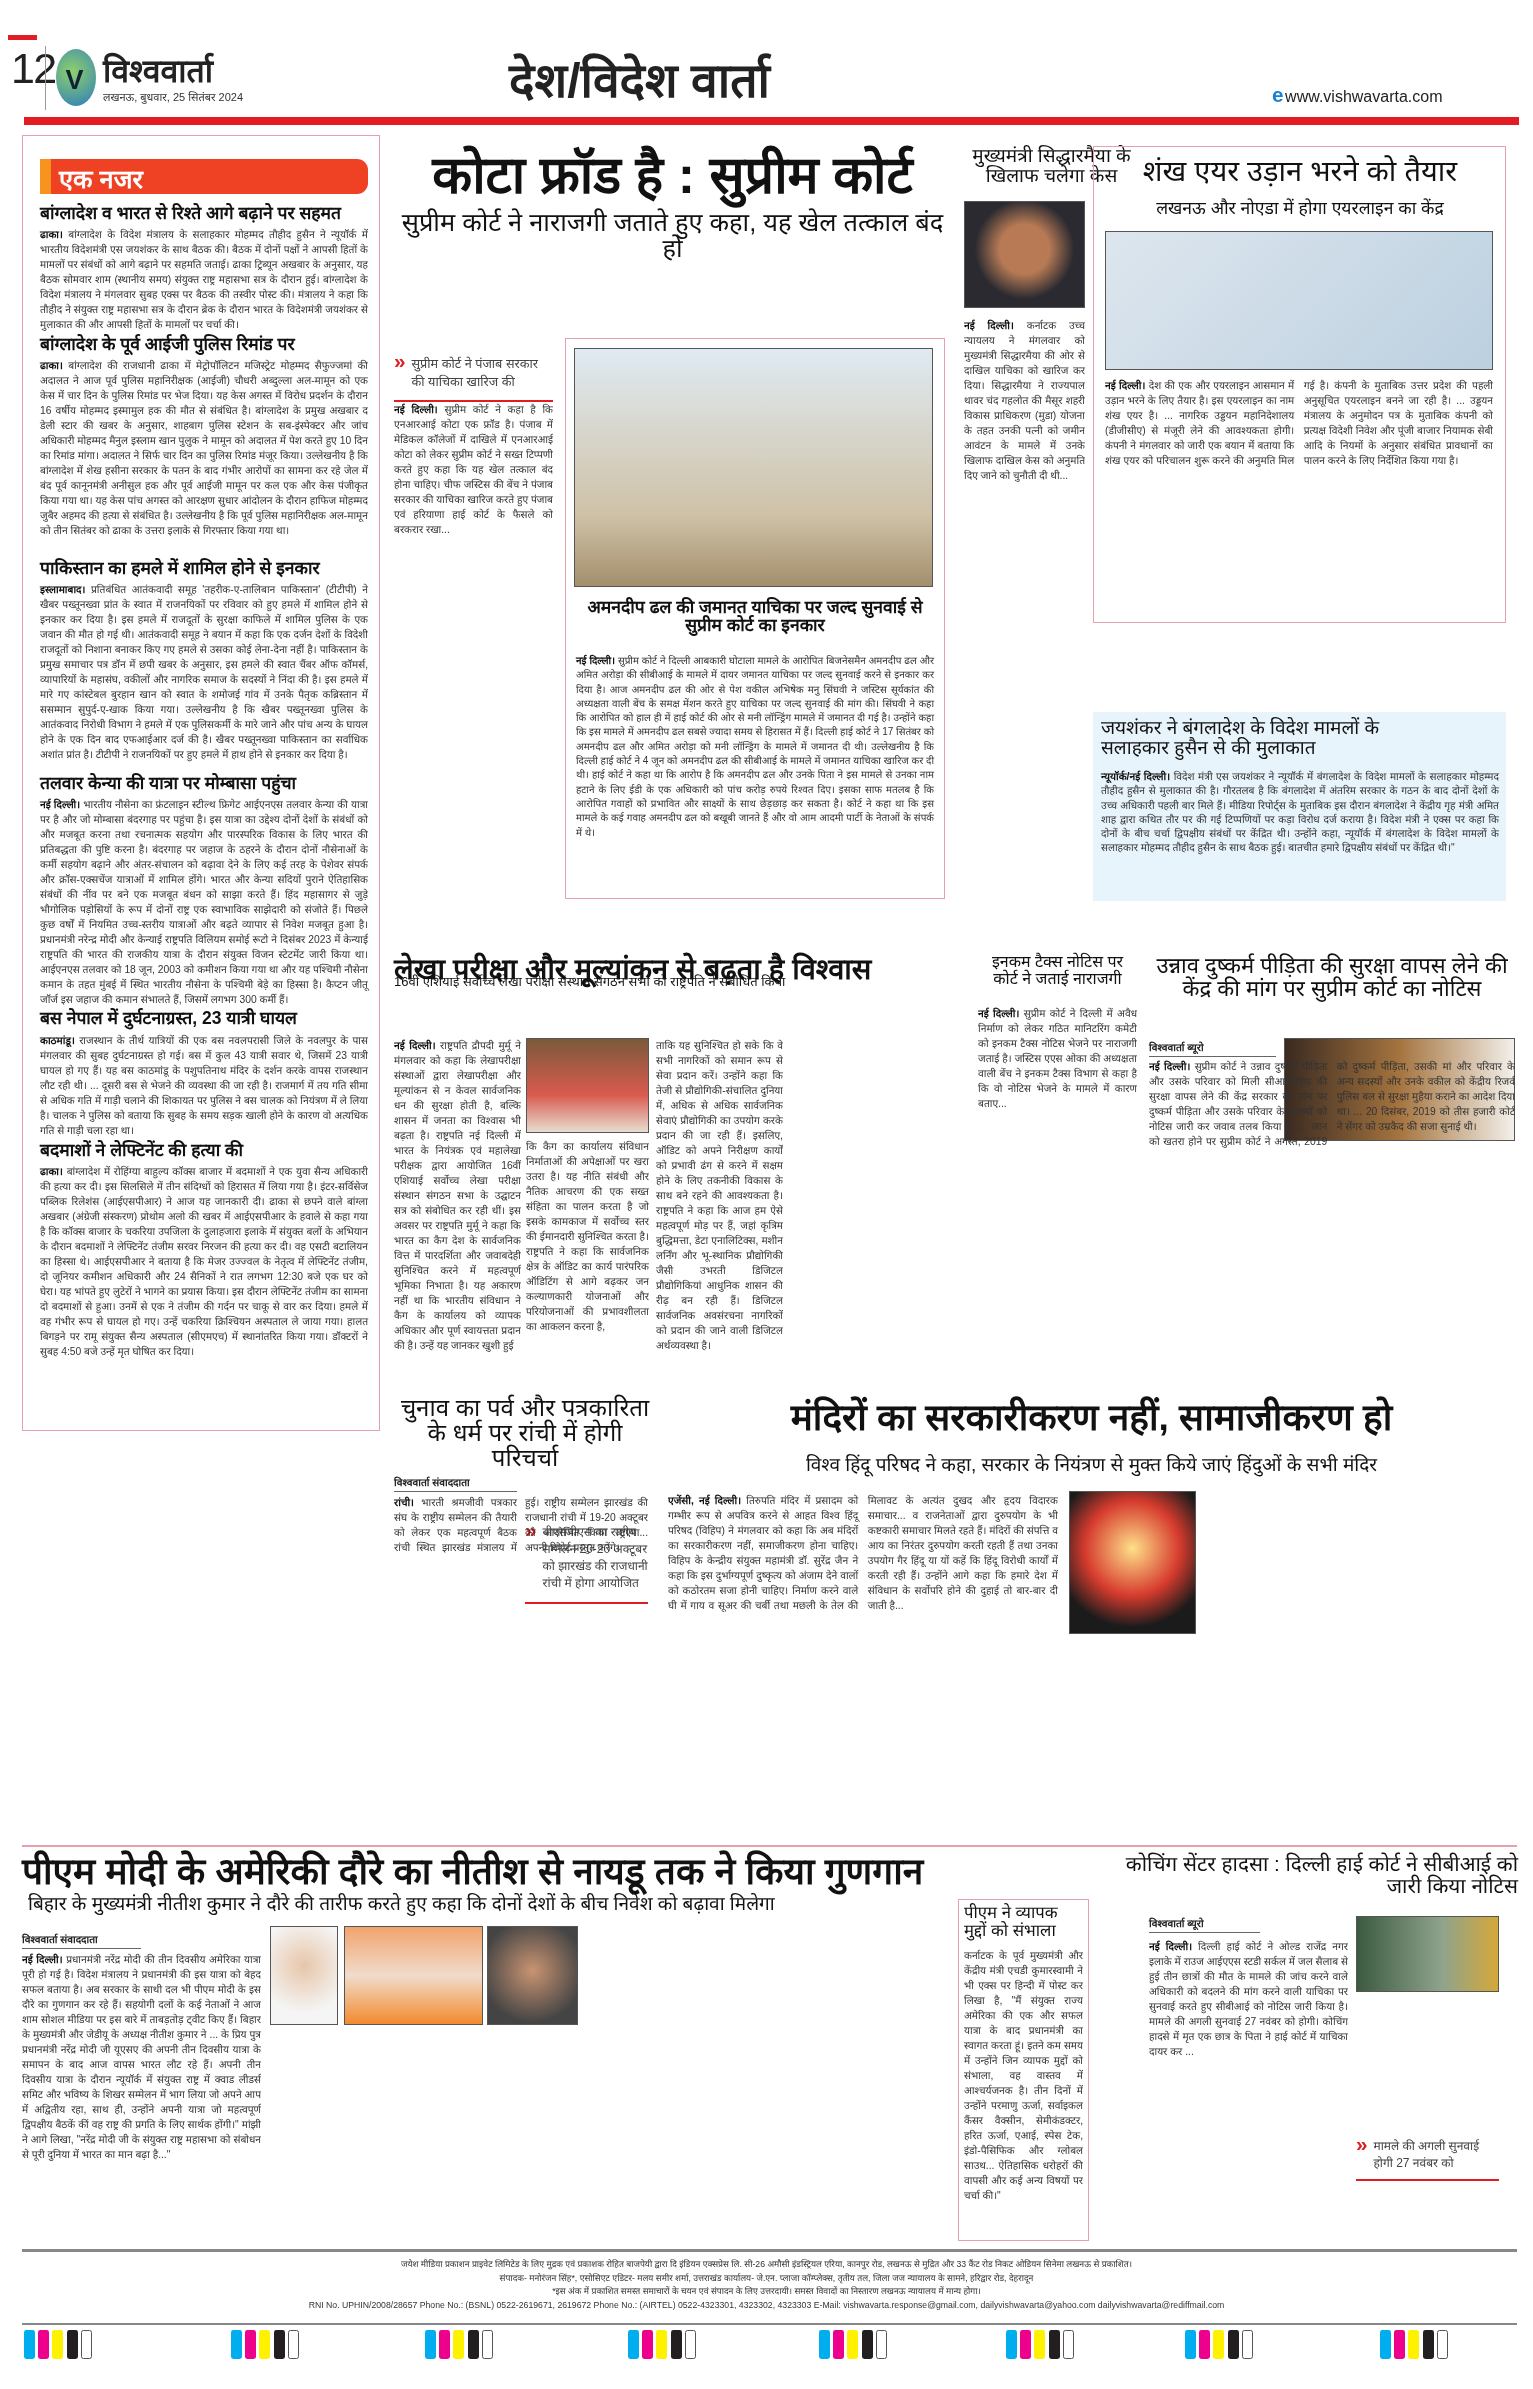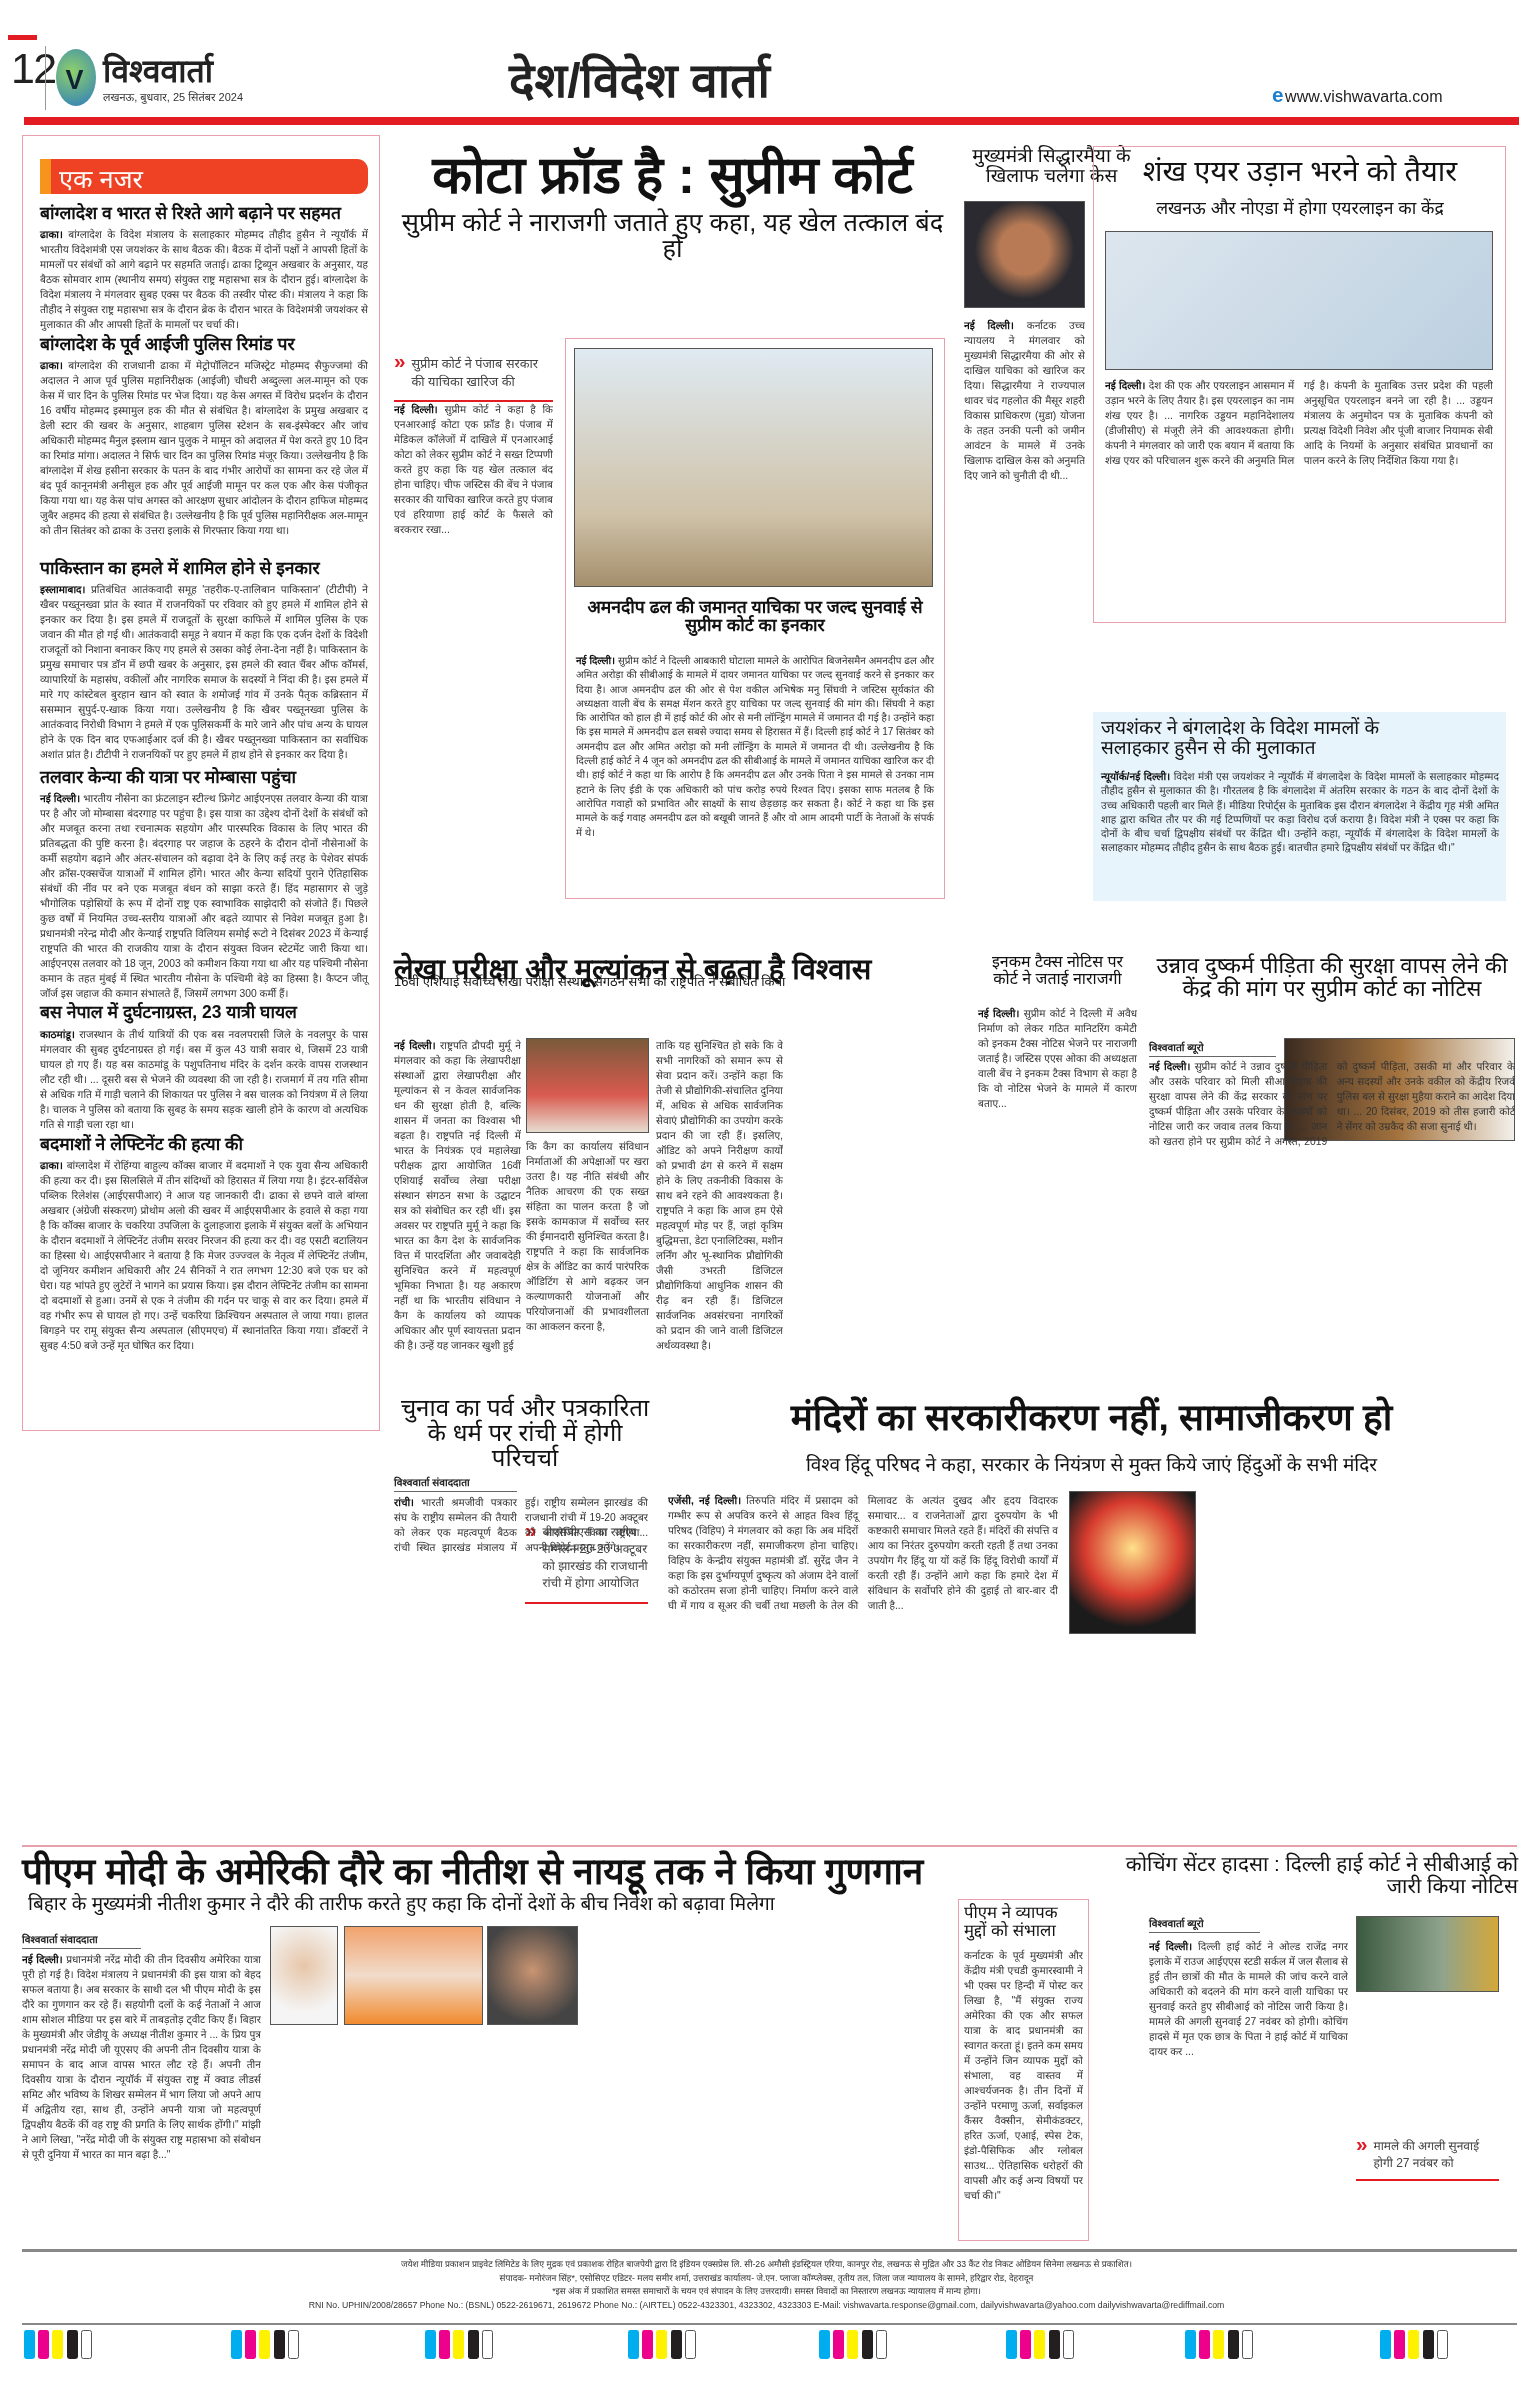--- a/index.html
+++ b/index.html
@@ -14,21 +14,21 @@
 .date{left:103px;top:89px;font-size:11px;color:#333}
 .section{left:509px;top:46px;font-size:48px;font-weight:bold;color:#222}
 .url{left:1272px;top:83px;font-size:16px;color:#222}
 .url b{color:#1a7fd0;font-size:20.7px;margin-right:1.6px}
 .redline{left:24px;top:117px;width:1495px;height:8px;background:#e31b23}
 .box{border:1.6px solid #e8a0ad}
 .txt{font-size:10.3px;line-height:15px;color:#333;text-align:justify}
 .txt b{color:#111}
 .h1{font-weight:bold;color:#111;line-height:1.05}
 .col-l{left:22px;top:135px;width:358px;height:1296px}
-.eknazar{left:40px;top:159px;width:328px;height:35px;background:#ef4123;border-radius:0 11px 11px 0;border-left:11px solid #f7941d;color:#fff;font-size:25.4px;font-weight:normal;padding:1.6px 8px}
+.eknazar{left:40px;top:159px;width:328px;height:35px;background:#ef4123;border-radius:0 11px 11px 0;border-left:11px solid #f7941d;color:#fff;font-size:25.4px;font-weight:bold;padding:1.6px 8px}
 .kicker{font-size:10.3px;color:#444;padding-left:17.5px;position:relative}
 .kicker:before{content:"»";position:absolute;left:0;top:-4.8px;color:#e31b23;font-size:20.7px;font-weight:bold}
 .photo{background:#ccc;border:0.8px solid #555}
 .byline{font-size:10.3px;font-weight:bold;border-bottom:0.8px solid #666;padding-bottom:2.4px}
 .lb{background:#e8f4fc}
 .cmyk{top:2330px;height:29px;display:flex;gap:3.2px}
 .cmyk i{display:block;width:11px;height:29px;border-radius:2.4px}
 .footer{left:0;width:1533px;text-align:center;font-size:8.7px;color:#333}
 </style>
 </head>
@@ -54,21 +54,21 @@
     <div class="txt"><b>ढाका।</b> <span>बांग्लादेश के विदेश मंत्रालय के सलाहकार मोहम्मद तौहीद हुसैन ने न्यूयॉर्क में भारतीय विदेशमंत्री एस जयशंकर के साथ बैठक की। बैठक में दोनों पक्षों ने आपसी हितों के मामलों पर संबंधों को आगे बढ़ाने पर सहमति जताई। ढाका ट्रिब्यून अखबार के अनुसार, यह बैठक सोमवार शाम (स्थानीय समय) संयुक्त राष्ट्र महासभा सत्र के दौरान हुई। बांग्लादेश के विदेश मंत्रालय ने मंगलवार सुबह एक्स पर बैठक की तस्वीर पोस्ट की। मंत्रालय ने कहा कि तौहीद ने संयुक्त राष्ट्र महासभा सत्र के दौरान ब्रेक के दौरान भारत के विदेशमंत्री जयशंकर से मुलाकात की और आपसी हितों के मामलों पर चर्चा की।</span></div>
   </div>
   <div style="margin-top:3.2px">
     <div class="h1" style="font-size:17.5px;margin:1.6px 0 4.8px">बांग्लादेश के पूर्व आईजी पुलिस रिमांड पर</div>
     <div class="txt"><b>ढाका।</b> <span>बांग्लादेश की राजधानी ढाका में मेट्रोपॉलिटन मजिस्ट्रेट मोहम्मद सैफुज्जमां की अदालत ने आज पूर्व पुलिस महानिरीक्षक (आईजी) चौधरी अब्दुल्ला अल-मामून को एक केस में चार दिन के पुलिस रिमांड पर भेज दिया। यह केस अगस्त में विरोध प्रदर्शन के दौरान 16 वर्षीय मोहम्मद इस्मामुल हक की मौत से संबंधित है। बांग्लादेश के प्रमुख अखबार द डेली स्टार की खबर के अनुसार, शाहबाग पुलिस स्टेशन के सब-इंस्पेक्टर और जांच अधिकारी मोहम्मद मैनुल इस्लाम खान पुलुक ने मामून को अदालत में पेश करते हुए 10 दिन का रिमांड मांगा। अदालत ने सिर्फ चार दिन का पुलिस रिमांड मंजूर किया। उल्लेखनीय है कि बांग्लादेश में शेख हसीना सरकार के पतन के बाद गंभीर आरोपों का सामना कर रहे जेल में बंद पूर्व कानूनमंत्री अनीसुल हक और पूर्व आईजी मामून पर कल एक और केस पंजीकृत किया गया था। यह केस पांच अगस्त को आरक्षण सुधार आंदोलन के दौरान हाफिज मोहम्मद जुबैर अहमद की हत्या से संबंधित है। उल्लेखनीय है कि पूर्व पुलिस महानिरीक्षक अल-मामून को तीन सितंबर को ढाका के उत्तरा इलाके से गिरफ्तार किया गया था।</span></div>
   </div>
   <div style="margin-top:21px">
     <div class="h1" style="font-size:17.5px;margin:1.6px 0 4.8px">पाकिस्तान का हमले में शामिल होने से इनकार</div>
     <div class="txt"><b>इस्लामाबाद।</b> <span>प्रतिबंधित आतंकवादी समूह 'तहरीक-ए-तालिबान पाकिस्तान' (टीटीपी) ने खैबर पख्तूनख्वा प्रांत के स्वात में राजनयिकों पर रविवार को हुए हमले में शामिल होने से इनकार कर दिया है। इस हमले में राजदूतों के सुरक्षा काफिले में शामिल पुलिस के एक जवान की मौत हो गई थी। आतंकवादी समूह ने बयान में कहा कि एक दर्जन देशों के विदेशी राजदूतों को निशाना बनाकर किए गए हमले से उसका कोई लेना-देना नहीं है। पाकिस्तान के प्रमुख समाचार पत्र डॉन में छपी खबर के अनुसार, इस हमले की स्वात चैंबर ऑफ कॉमर्स, व्यापारियों के महासंघ, वकीलों और नागरिक समाज के सदस्यों ने निंदा की है। इस हमले में मारे गए कांस्टेबल बुरहान खान को स्वात के शमोजई गांव में उनके पैतृक कब्रिस्तान में ससम्मान सुपुर्द-ए-खाक किया गया। उल्लेखनीय है कि खैबर पख्तूनख्वा पुलिस के आतंकवाद निरोधी विभाग ने हमले में एक पुलिसकर्मी के मारे जाने और पांच अन्य के घायल होने के एक दिन बाद एफआईआर दर्ज की है। खैबर पख्तूनख्वा पाकिस्तान का सर्वाधिक अशांत प्रांत है। टीटीपी ने राजनयिकों पर हुए हमले में हाथ होने से इनकार कर दिया है।</span></div>
   </div>
-  <div style="margin-top:6px">
+  <div style="margin-top:12px">
     <div class="h1" style="font-size:17.5px;margin:1.6px 0 4.8px">तलवार केन्या की यात्रा पर मोम्बासा पहुंचा</div>
     <div class="txt"><b>नई दिल्ली।</b> <span>भारतीय नौसेना का फ्रंटलाइन स्टील्थ फ्रिगेट आईएनएस तलवार केन्या की यात्रा पर है और जो मोम्बासा बंदरगाह पर पहुंचा है। इस यात्रा का उद्देश्य दोनों देशों के संबंधों को और मजबूत करना तथा रचनात्मक सहयोग और पारस्परिक विकास के लिए भारत की प्रतिबद्धता की पुष्टि करना है। बंदरगाह पर जहाज के ठहरने के दौरान दोनों नौसेनाओं के कर्मी सहयोग बढ़ाने और अंतर-संचालन को बढ़ावा देने के लिए कई तरह के पेशेवर संपर्क और क्रॉस-एक्सचेंज यात्राओं में शामिल होंगे। भारत और केन्या सदियों पुराने ऐतिहासिक संबंधों की नींव पर बने एक मजबूत बंधन को साझा करते हैं। हिंद महासागर से जुड़े भौगोलिक पड़ोसियों के रूप में दोनों राष्ट्र एक स्वाभाविक साझेदारी को संजोते हैं। पिछले कुछ वर्षों में नियमित उच्च-स्तरीय यात्राओं और बढ़ते व्यापार से निवेश मजबूत हुआ है। प्रधानमंत्री नरेन्द्र मोदी और केन्याई राष्ट्रपति विलियम समोई रूटो ने दिसंबर 2023 में केन्याई राष्ट्रपति की भारत की राजकीय यात्रा के दौरान संयुक्त विजन स्टेटमेंट जारी किया था। आईएनएस तलवार को 18 जून, 2003 को कमीशन किया गया था और यह पश्चिमी नौसेना कमान के तहत मुंबई में स्थित भारतीय नौसेना के पश्चिमी बेड़े का हिस्सा है। कैप्टन जीतू जॉर्ज इस जहाज की कमान संभालते हैं, जिसमें लगभग 300 कर्मी हैं।</span></div>
   </div>
   <div style="margin-top:2px">
     <div class="h1" style="font-size:17.5px;margin:1.6px 0 4.8px">बस नेपाल में दुर्घटनाग्रस्त, 23 यात्री घायल</div>
     <div class="txt"><b>काठमांडू।</b> <span>राजस्थान के तीर्थ यात्रियों की एक बस नवलपरासी जिले के नवलपुर के पास मंगलवार की सुबह दुर्घटनाग्रस्त हो गई। बस में कुल 43 यात्री सवार थे, जिसमें 23 यात्री घायल हो गए हैं। यह बस काठमांडू के पशुपतिनाथ मंदिर के दर्शन करके वापस राजस्थान लौट रही थी। ... दूसरी बस से भेजने की व्यवस्था की जा रही है। राजमार्ग में तय गति सीमा से अधिक गति में गाड़ी चलाने की शिकायत पर पुलिस ने बस चालक को नियंत्रण में ले लिया है। चालक ने पुलिस को बताया कि सुबह के समय सड़क खाली होने के कारण वो अत्यधिक गति से गाड़ी चला रहा था।</span></div>
   </div>
   <div style="margin-top:3.2px">
     <div class="h1" style="font-size:17.5px;margin:1.6px 0 4.8px">बदमाशों ने लेफ्टिनेंट की हत्या की</div>
     <div class="txt"><b>ढाका।</b> <span>बांग्लादेश में रोहिंग्या बाहुल्य कॉक्स बाजार में बदमाशों ने एक युवा सैन्य अधिकारी की हत्या कर दी। इस सिलसिले में तीन संदिग्धों को हिरासत में लिया गया है। इंटर-सर्विसेज पब्लिक रिलेशंस (आईएसपीआर) ने आज यह जानकारी दी। ढाका से छपने वाले बांग्ला अखबार (अंग्रेजी संस्करण) प्रोथोम अलो की खबर में आईएसपीआर के हवाले से कहा गया है कि कॉक्स बाजार के चकरिया उपजिला के दुलाहजारा इलाके में संयुक्त बलों के अभियान के दौरान बदमाशों ने लेफ्टिनेंट तंजीम सरवर निरजन की हत्या कर दी। वह एसटी बटालियन का हिस्सा थे। आईएसपीआर ने बताया है कि मेजर उज्ज्वल के नेतृत्व में लेफ्टिनेंट तंजीम, दो जूनियर कमीशन अधिकारी और 24 सैनिकों ने रात लगभग 12:30 बजे एक घर को घेरा। यह भांपते हुए लुटेरों ने भागने का प्रयास किया। इस दौरान लेफ्टिनेंट तंजीम का सामना दो बदमाशों से हुआ। उनमें से एक ने तंजीम की गर्दन पर चाकू से वार कर दिया। हमले में वह गंभीर रूप से घायल हो गए। उन्हें चकरिया क्रिश्चियन अस्पताल ले जाया गया। हालत बिगड़ने पर रामू संयुक्त सैन्य अस्पताल (सीएमएच) में स्थानांतरित किया गया। डॉक्टरों ने सुबह 4:50 बजे उन्हें मृत घोषित कर दिया।</span></div>

